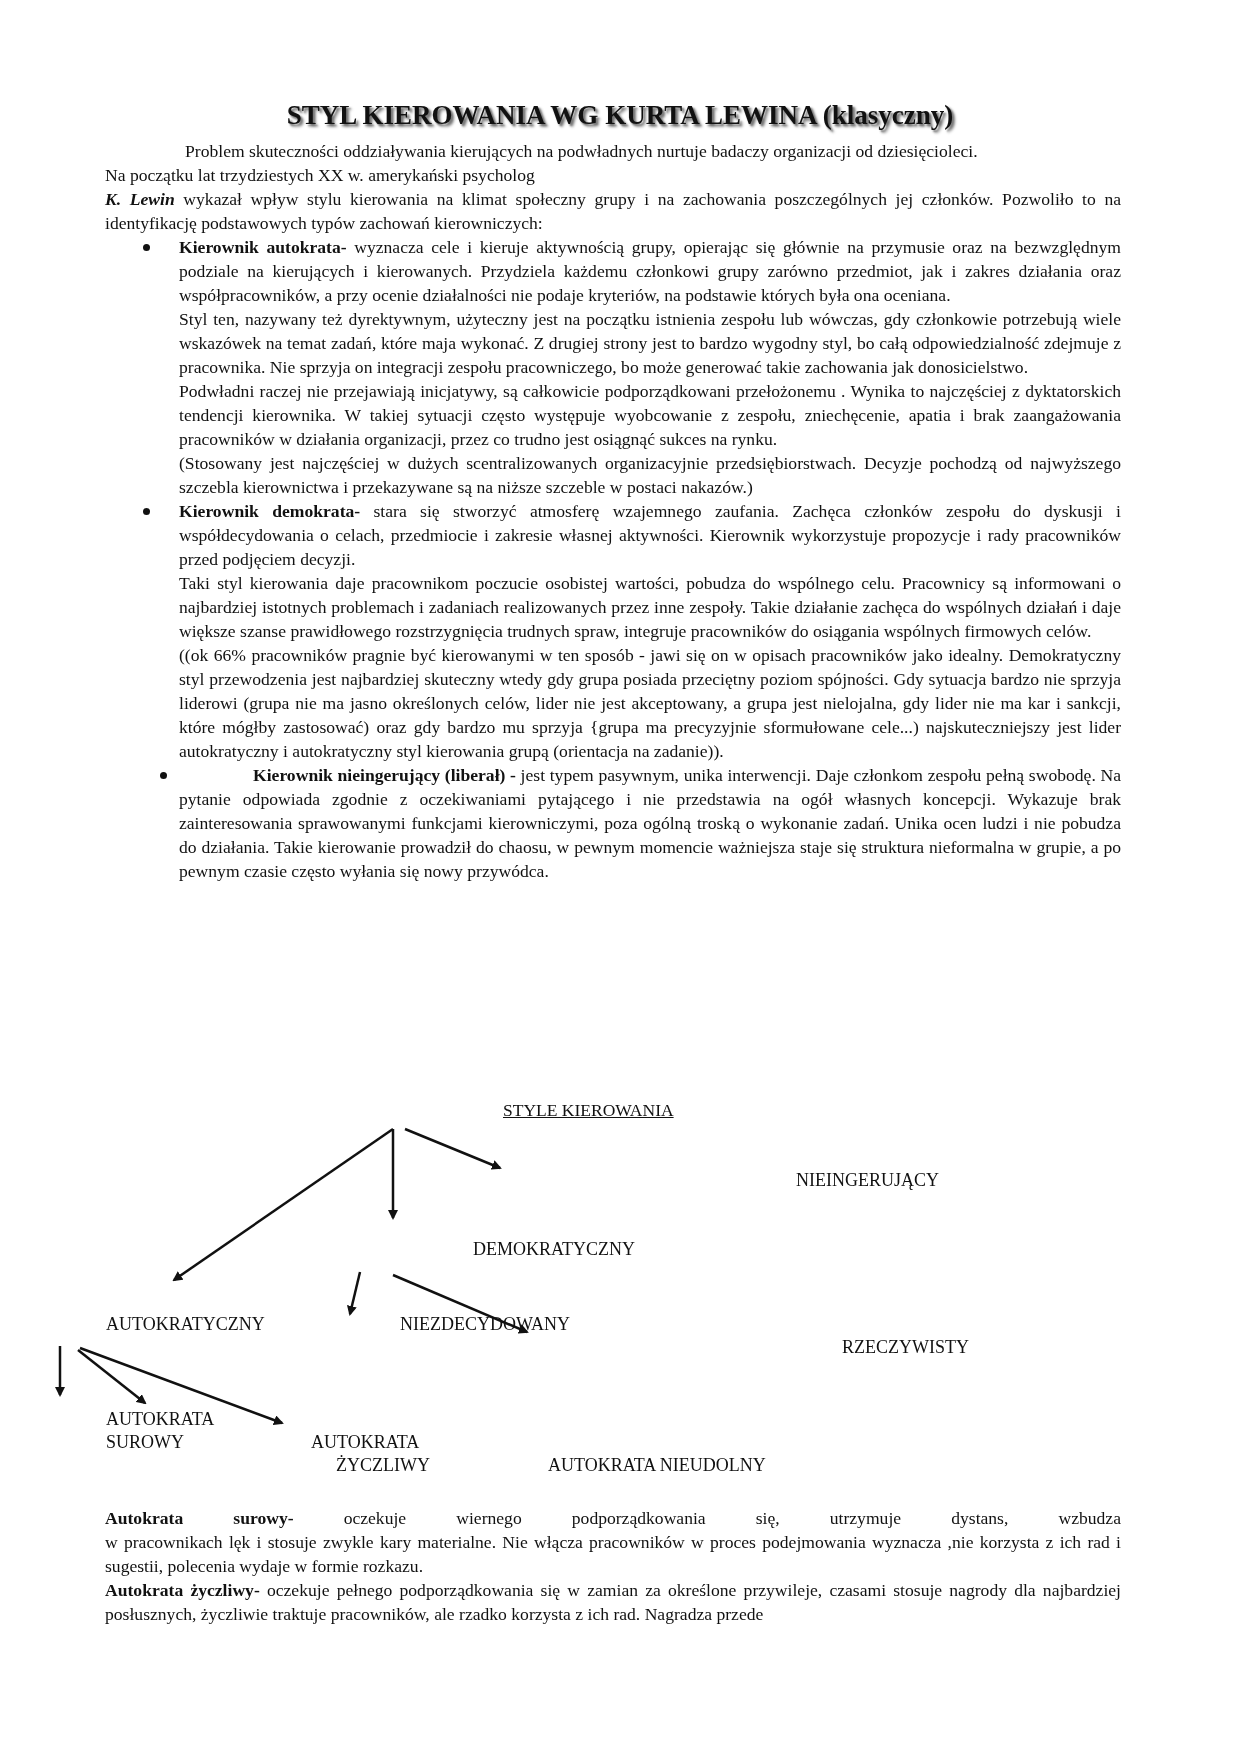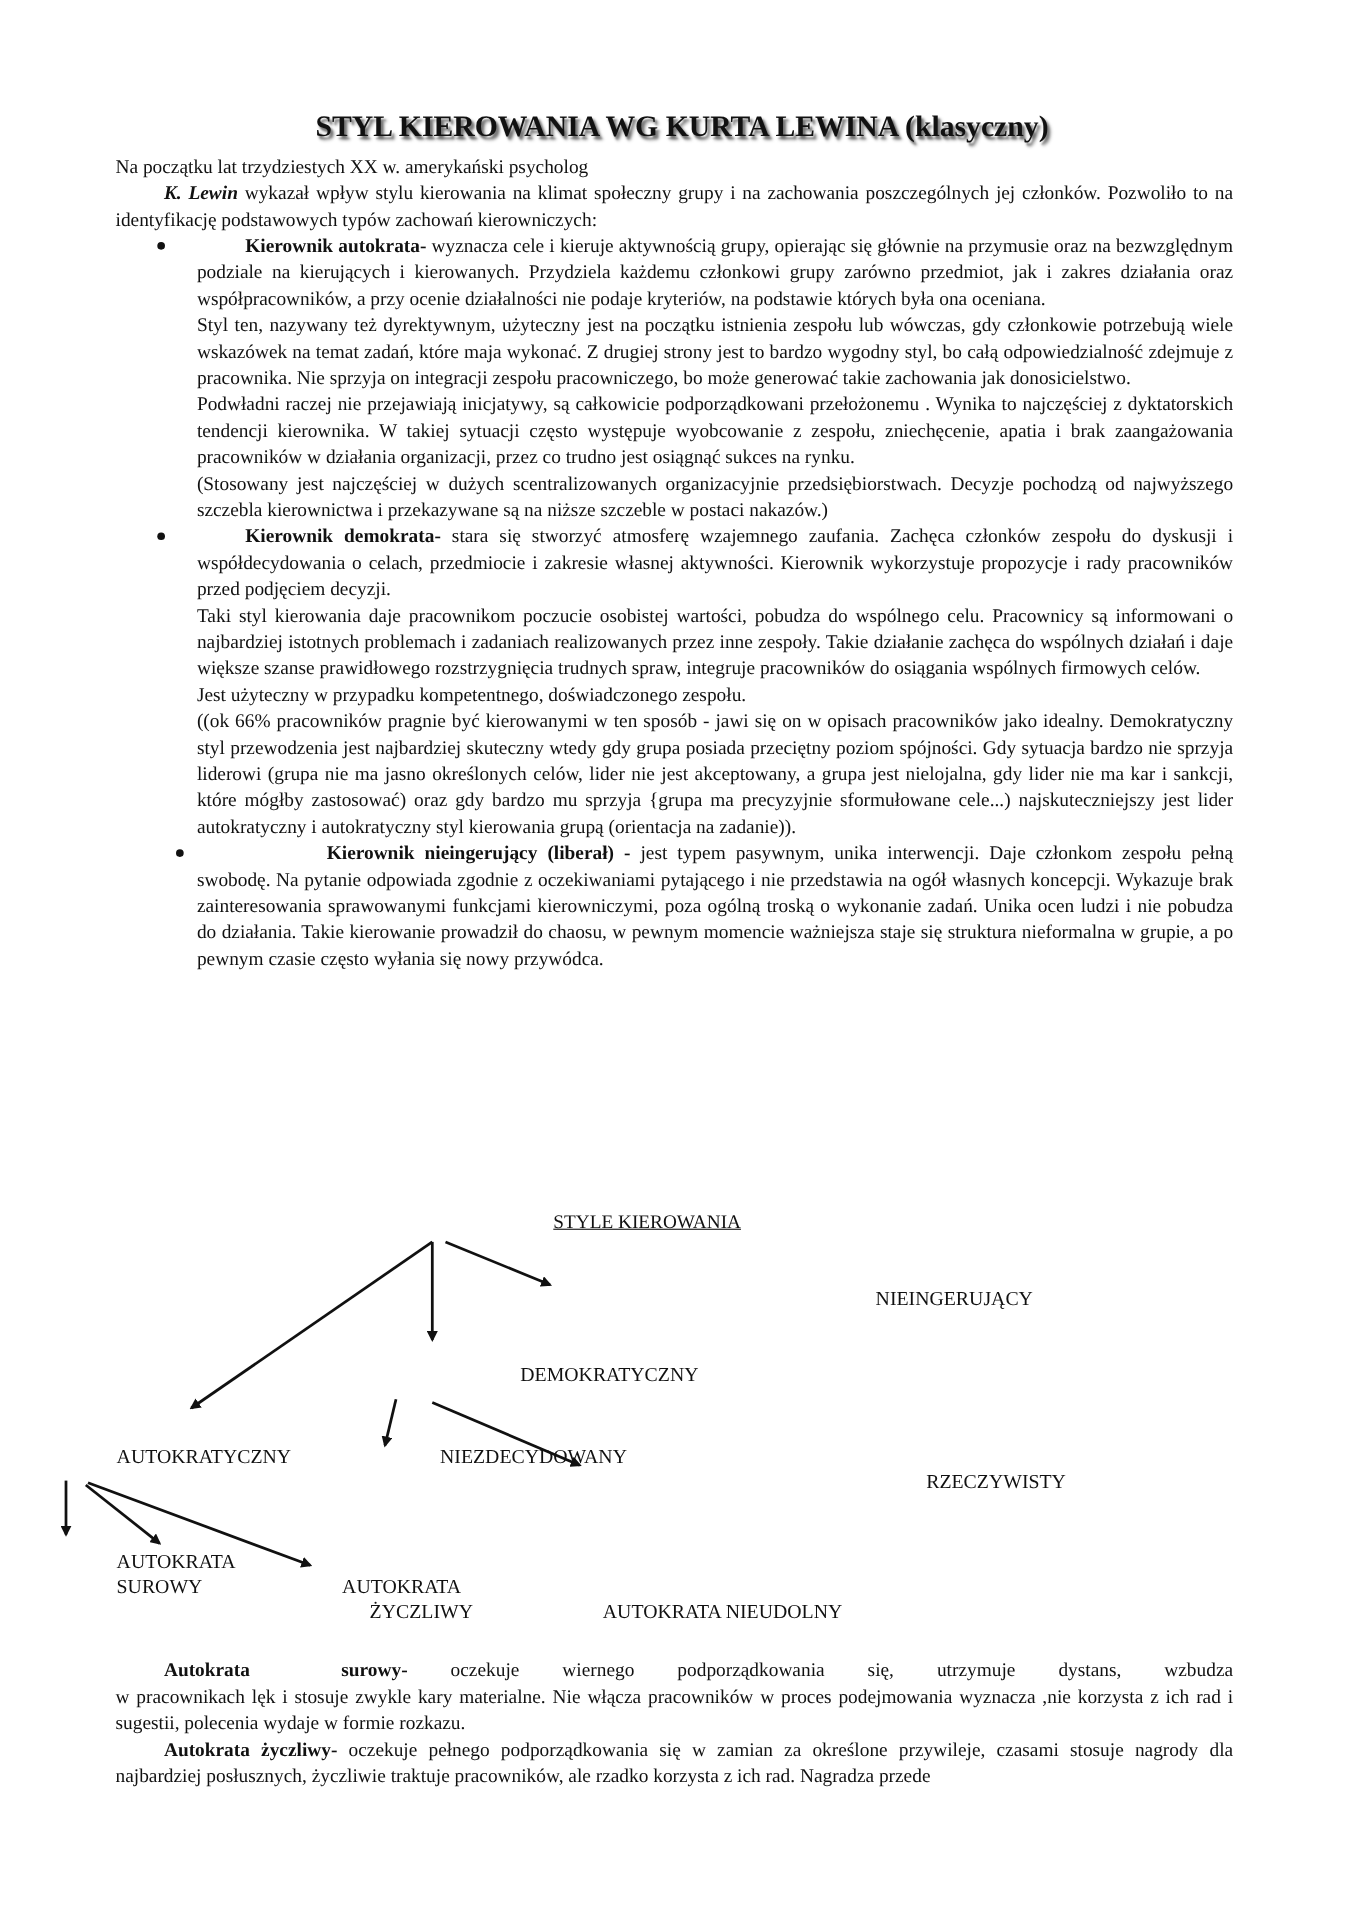--- a/index.html
+++ b/index.html
@@ -16,52 +16,52 @@
     text-shadow: 2px 2px 2px #777, 3px 3px 3px #999;
   }
   .body-text { position: absolute; left: 105px; width: 1016px; font-size: 17.6px; line-height: 24px; }
   .p { margin: 0; text-align: justify; }
   .indent { text-indent: 80px; }
   .bullet-block { position: relative; padding-left: 74px; }
   .bullet-dot {
     position: absolute; left: 38px; top: 9px; width: 7px; height: 7px; border-radius: 50%;
     background: #111;
   }
-  .bold { font-weight: bold; margin-left: 44px; }
+  .bold { font-weight: bold; }
   .italic { font-style: italic; }
   .diagram { position: absolute; left: 0; top: 1090px; width: 1240px; height: 400px; }
   .dlabel { position: absolute; font-size: 18px; white-space: nowrap; }
   .dlabel.title-node { font-weight: normal; text-decoration: underline; font-size: 17.5px; }
   .lower { position: absolute; left: 105px; top: 1506px; width: 1016px; font-size: 17.6px; line-height: 24px; }
   .spread { display: flex; justify-content: space-between; }
 </style>
 </head>
 <body>
 
 <div class="page">
 
   <div class="title">STYL KIEROWANIA WG KURTA LEWINA (klasyczny)</div>
 
   <div class="body-text" style="top:139px;">
+    <p class="p indent">Problem skuteczności oddziaływania kierujących na podwładnych nurtuje badaczy organizacji od dziesięcioleci.</p>
     <p class="p">Na początku lat trzydziestych XX w. amerykański psycholog</p>
     <p class="p"><span class="bold italic">K. Lewin</span><span> wykazał wpływ stylu kierowania na klimat społeczny grupy i na zachowania poszczególnych jej członków. Pozwoliło to na identyfikację podstawowych typów zachowań kierowniczych:</span></p>
 
     <div class="bullet-block">
       <span class="bullet-dot"></span>
       <p class="p"><span class="bold">Kierownik autokrata-</span><span> wyznacza cele i kieruje aktywnością grupy, opierając się głównie na przymusie oraz na bezwzględnym podziale na kierujących i kierowanych. Przydziela każdemu członkowi grupy zarówno przedmiot, jak i zakres działania oraz współpracowników, a przy ocenie działalności nie podaje kryteriów, na podstawie których była ona oceniana.</span></p>
       <p class="p">Styl ten, nazywany też dyrektywnym, użyteczny jest na początku istnienia zespołu lub wówczas, gdy członkowie potrzebują wiele wskazówek na temat zadań, które maja wykonać. Z drugiej strony jest to bardzo wygodny styl, bo całą odpowiedzialność zdejmuje z pracownika. Nie sprzyja on integracji zespołu pracowniczego, bo może generować takie zachowania jak donosicielstwo.</p>
       <p class="p">Podwładni raczej nie przejawiają  inicjatywy, są całkowicie podporządkowani przełożonemu . Wynika to najczęściej z dyktatorskich tendencji kierownika. W takiej sytuacji często występuje wyobcowanie z zespołu, zniechęcenie, apatia i brak zaangażowania pracowników w działania organizacji, przez co trudno jest osiągnąć sukces na rynku.</p>
       <p class="p">(Stosowany jest najczęściej w dużych scentralizowanych organizacyjnie przedsiębiorstwach. Decyzje pochodzą od najwyższego szczebla kierownictwa i przekazywane są na niższe szczeble w postaci nakazów.)</p>
     </div>
 
     <div class="bullet-block">
       <span class="bullet-dot"></span>
       <p class="p"><span class="bold">Kierownik demokrata-</span><span>  stara się stworzyć atmosferę wzajemnego zaufania. Zachęca członków zespołu do dyskusji i współdecydowania o celach, przedmiocie i zakresie własnej aktywności. Kierownik wykorzystuje propozycje i rady pracowników przed podjęciem decyzji.</span></p>
       <p class="p">Taki styl kierowania daje pracownikom poczucie osobistej wartości, pobudza do wspólnego celu. Pracownicy są informowani o najbardziej istotnych problemach i zadaniach realizowanych przez inne zespoły. Takie działanie zachęca do wspólnych działań i daje większe szanse prawidłowego rozstrzygnięcia trudnych spraw, integruje pracowników do osiągania wspólnych firmowych celów.</p>
-      <p class="p">Jest użyteczny w przypadku kompetentnego, doświadczonego zespołu.</p>
       <p class="p">((ok 66% pracowników pragnie być kierowanymi w ten sposób - jawi się on w opisach pracowników jako idealny. Demokratyczny styl przewodzenia jest najbardziej skuteczny wtedy gdy grupa posiada przeciętny poziom spójności. Gdy sytuacja bardzo nie sprzyja liderowi (grupa nie ma jasno określonych celów, lider nie jest akceptowany, a grupa jest nielojalna, gdy lider nie ma kar i sankcji, które mógłby zastosować) oraz gdy bardzo mu sprzyja {grupa ma precyzyjnie sformułowane cele...) najskuteczniejszy jest lider autokratyczny i autokratyczny styl kierowania grupą (orientacja na zadanie)).</p>
     </div>
 
     <div class="bullet-block">
       <span class="bullet-dot" style="left:55px;"></span>
       <p class="p"><span style="display:inline-block;width:74px;"></span><span class="bold">Kierownik nieingerujący (liberał) -</span><span>  jest typem pasywnym, unika interwencji. Daje członkom zespołu pełną swobodę. Na pytanie odpowiada zgodnie z oczekiwaniami pytającego i nie przedstawia na ogół własnych koncepcji. Wykazuje brak zainteresowania sprawowanymi funkcjami kierowniczymi, poza ogólną troską o wykonanie zadań. Unika ocen ludzi i nie pobudza do działania. Takie kierowanie prowadził do chaosu, w pewnym momencie ważniejsza staje się struktura nieformalna w grupie, a po pewnym czasie często wyłania się nowy przywódca.</span></p>
     </div>
   </div>
 
   <div class="diagram">

